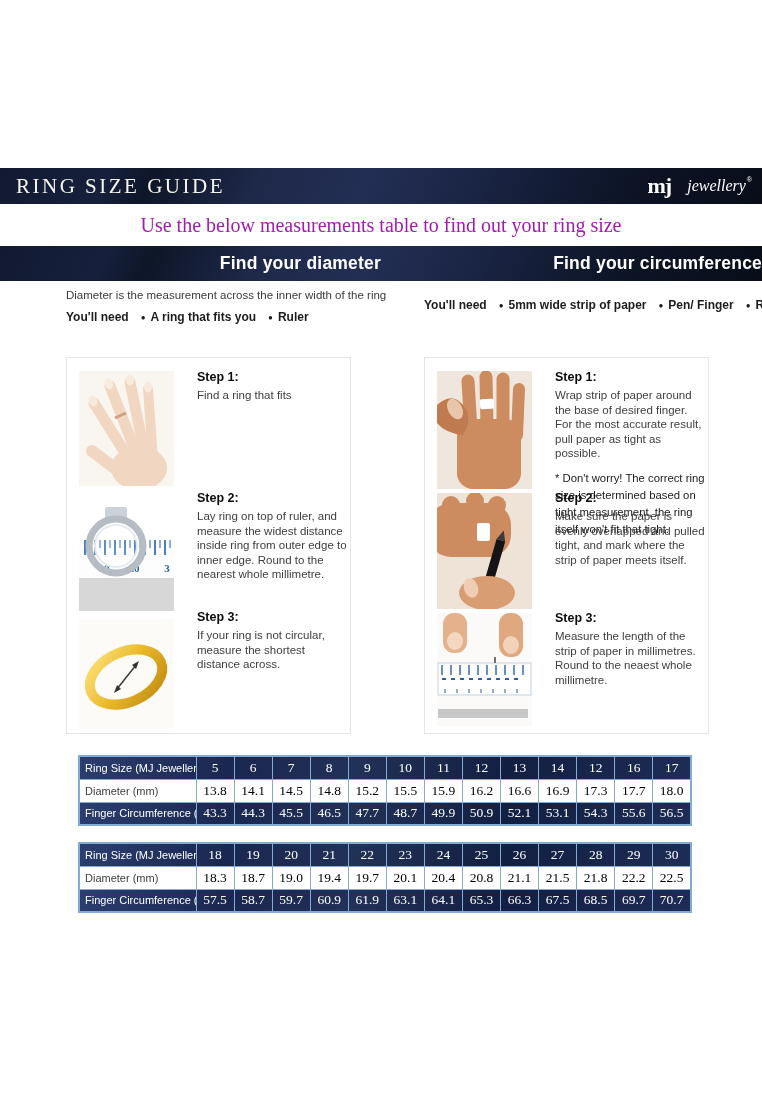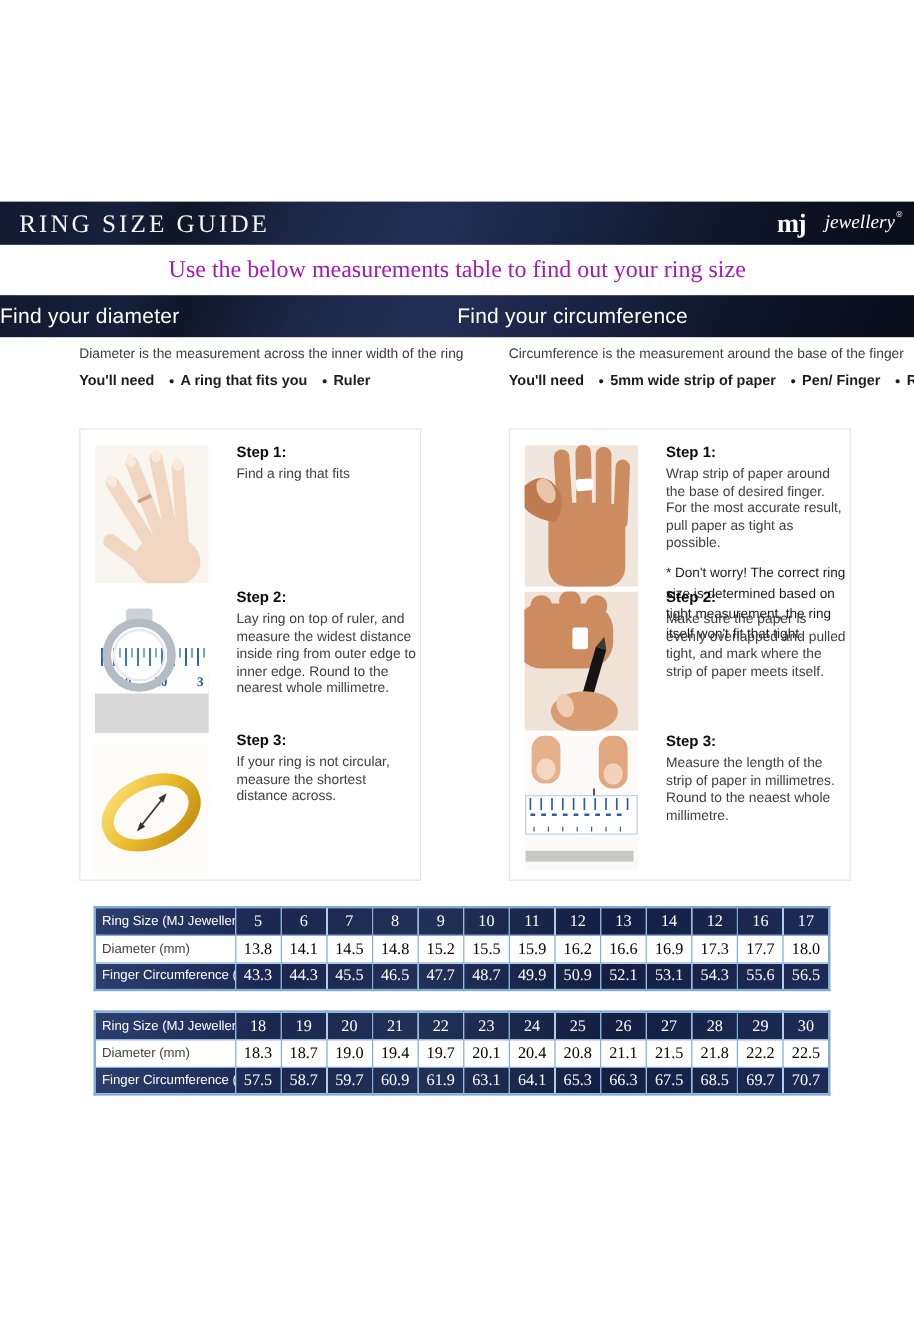--- a/index.html
+++ b/index.html
@@ -26,22 +26,22 @@
   .logo .logo-name { font-family:"Liberation Serif", serif; font-style:italic; font-size:16px; margin-left:16px; }
   .logo .logo-reg  { font-size:7px; vertical-align:super; margin-left:1px; position:relative; top:-7px; }
 
   .subtitle {
     position:absolute; top:204px; left:0; width:762px; height:58px;
     text-align:center; line-height:42px; font-family:"Liberation Serif", serif;
     font-size:20px; color:#a21caf;
   }
   .section-band { position:absolute; top:246px; left:0; width:762px; height:35px; display:flex; }
   .section-band .half {
-    width:50%; text-align:left; line-height:35px;
-    color:#ffffff; font-size:17.5px; letter-spacing:0.2px;
+    width:50%; text-align:right; line-height:35px;
+    color:#ffffff; font-size:17.5px; letter-spacing:0.2px;font-weight:bold;
   }
 
   
   .intro { position:absolute; top:289px; width:330px; }
   .intro-left  { left:66px; }
   .intro-right { left:424px; }
   .intro-line { font-size:11.5px; color:#3b3b3b; }
   .need-line { margin-top:9px; font-size:12px; font-weight:bold; color:#1d1d1d; white-space:nowrap; }
   .bullet { font-size:8px; margin:0 5px 0 12px; position:relative; top:-1px; }
 
@@ -102,21 +102,20 @@
   </div>
 
   <div class="intro intro-left">
     <div class="intro-line">Diameter is the measurement across the inner width of the ring</div>
     <div class="need-line">
       <span class="need-label">You'll need</span><span><span class="bullet">●</span><span class="need-item">A ring that fits you</span><span class="bullet">●</span><span class="need-item">Ruler</span></span>
     </div>
   </div>
 
   <div class="intro intro-right">
-    <div class="intro-line">Circumference is the measurement around the base of the finger</div>
     <div class="need-line">
       <span class="need-label">You'll need</span><span><span class="bullet">●</span><span class="need-item">5mm wide strip of paper</span><span class="bullet">●</span><span class="need-item">Pen/ Finger</span><span class="bullet">●</span><span class="need-item">Ruler</span></span>
     </div>
   </div>
 
   <div class="stepbox stepbox-left">
 
     <div class="step-img" style="top:13px">
       <svg width="95" height="115" viewBox="0 0 95 115">
         <rect width="95" height="115" fill="#f9f5ef"></rect>

